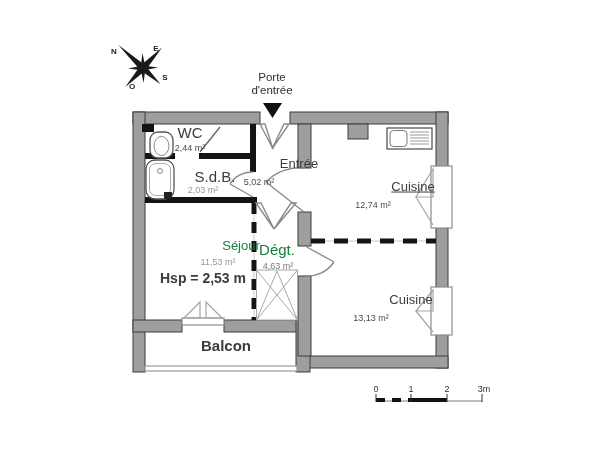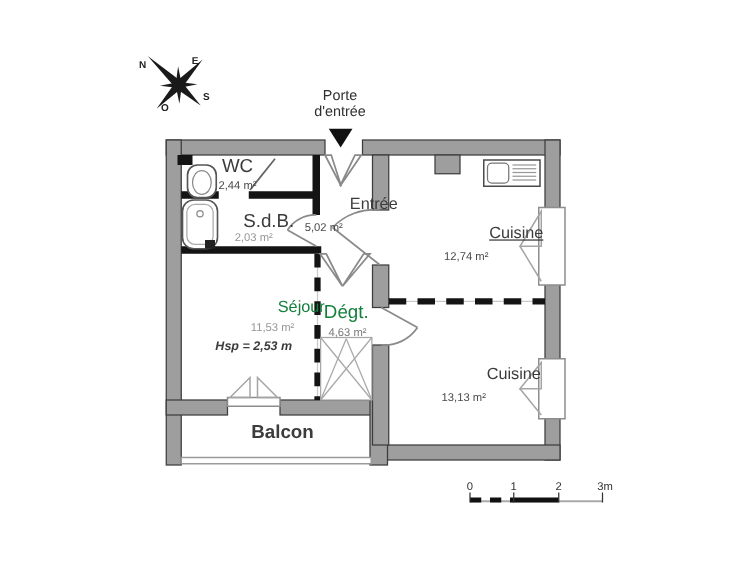--- a/index.html
+++ b/index.html
@@ -9,21 +9,21 @@
   }
   #plan-svg{position:absolute;left:0;top:0;}
   .lbl{position:absolute;transform:translate(-50%,-50%);white-space:nowrap;
        text-align:center;color:#3c3c3c;line-height:1.15;}
   .room-name{font-size:13px;margin-left:40px;}
   .room-name-sm{font-size:15px;}
   .room-area{font-size:9px;color:#4a4a4a;}
   .faded{color:#15803d;}
   .faded-area{color:#979797;}
   .mid-area{color:#787878;}
-  .hsp{font-size:10px;font-weight:bold;color:#3b3b3b;font-style:italic;}
+  .hsp{font-size:14px;font-weight:bold;color:#3b3b3b;}
   .entrance-label{font-size:11.5px;color:#2f2f2f;}
 </style>
 </head>
 <body>
 
 <div id="stage">
 
   <svg id="plan-svg" width="600" height="450" viewBox="0 0 600 450">
 
     <g fill="#9e9e9e" stroke="#3d3d3d" stroke-width="1">

